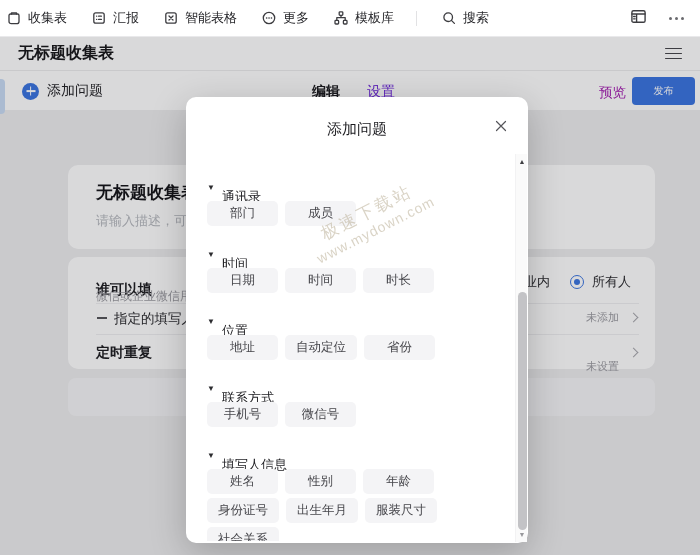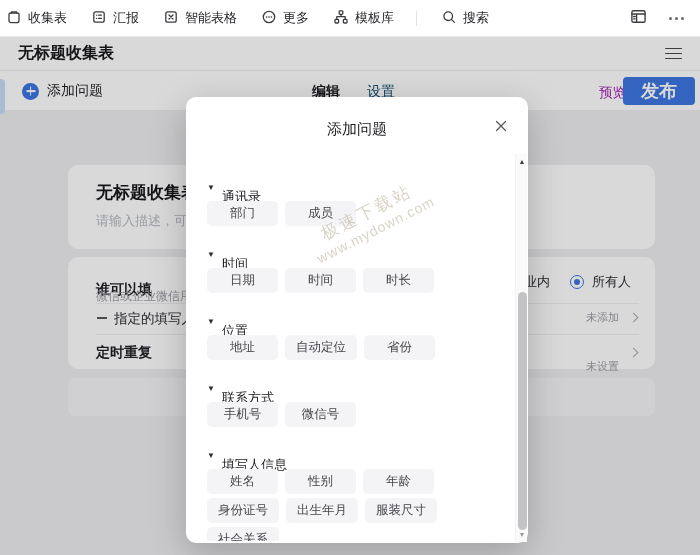--- a/index.html
+++ b/index.html
@@ -7,21 +7,21 @@
   body {
     position:relative; overflow:hidden; background:#ededef;
     font-family:"Liberation Sans","DejaVu Sans",sans-serif;
     color:#26262a; -webkit-font-smoothing:antialiased;
   }
   :root { --accent:#3a74e0; }
 
   
   .toolbar { position:absolute; left:0; top:0; width:700px; height:37px; background:#fff;
              border-bottom:1px solid #e9e9eb; display:flex; align-items:center; padding:0 16px 0 6px; z-index:5; }
-  .tb-item { display:flex; gap:6px; margin-left:24px; font-size:13px; color:#26262a; cursor:pointer; }
+  .tb-item { display:flex; align-items:center; gap:6px; margin-left:24px; font-size:13px; color:#26262a; cursor:pointer; }
   .tb-item:first-child { margin-left:0; }
   .tb-item svg { display:block; }
   .tb-divider { width:1px; height:15px; background:#e2e2e4; margin-left:22px; }
   .tb-right { margin-left:auto; display:flex; align-items:center; gap:22px; }
   .dots { display:flex; gap:3px; }
   .dots i { width:3px; height:3px; border-radius:50%; background:#6a6a6e; display:block; }
 
   
   .titlebar { position:absolute; left:0; top:37px; width:700px; height:34px; background:#fff;
               border-bottom:1px solid #ececee; display:flex; align-items:center; padding:0 18px; }
@@ -29,24 +29,24 @@
   .hamburger { margin-left:auto; width:17px; display:flex; flex-direction:column; gap:3.5px; cursor:pointer; }
   .hamburger i { height:1.6px; background:#46464a; display:block; border-radius:1px; }
 
   .actionbar { position:absolute; left:0; top:71px; width:700px; height:39px; background:#fff; }
   .add-q { position:absolute; left:22px; top:11px; display:flex; align-items:center; gap:8px; font-size:14px; color:#222226; cursor:pointer; }
   .plus-circle { width:17px; height:17px; border-radius:50%; background:var(--accent); position:relative; }
   .plus-circle::before, .plus-circle::after { content:""; position:absolute; background:#fff; left:50%; top:50%; transform:translate(-50%,-50%); }
   .plus-circle::before { width:9px; height:1.8px; }
   .plus-circle::after  { width:1.8px; height:9px; }
   .tab-edit { position:absolute; left:312px; top:12px; font-size:14px; font-weight:700; color:#1b1b1f; cursor:pointer; }
-  .tab-settings { position:absolute; left:367px; top:12px; font-size:14px; color:#0c4a6e; cursor:pointer; }
+  .tab-settings { position:absolute; left:367px; top:12px; font-size:14px; color:#6d28d9; cursor:pointer; }
   .preview-link { position:absolute; right:74px; top:13px; font-size:13.5px; color:#a21caf; cursor:pointer; }
-  .publish-btn { position:absolute; right:5px; top:6px; width:72px; height:28px; border:none; border-radius:4px;
-                 background:var(--accent); color:#fff; font-size:18px; font-weight:700; cursor:pointer;
+  .publish-btn { position:absolute; right:5px; top:6px; width:63px; height:28px; border:none; border-radius:4px;
+                 background:var(--accent); color:#fff; font-size:10px; font-weight:400; cursor:pointer;
                  font-family:inherit; }
 
   .content { position:absolute; left:0; top:110px; width:700px; height:445px; background:#ededef; }
   .side-handle { position:absolute; left:0; top:-31px; width:5px; height:35px; background:#c9dcf5; border-radius:0 4px 4px 0; }
 
   .card { position:absolute; left:68px; width:587px; background:#fff; border-radius:10px; }
   .card-form-head { top:55px; height:84px; }
   .form-title { position:absolute; left:28px; top:16px; font-size:17px; font-weight:700; color:#141418; }
   .form-desc  { position:absolute; left:28px; top:47px; font-size:13px; color:#b5b8be; }
 

